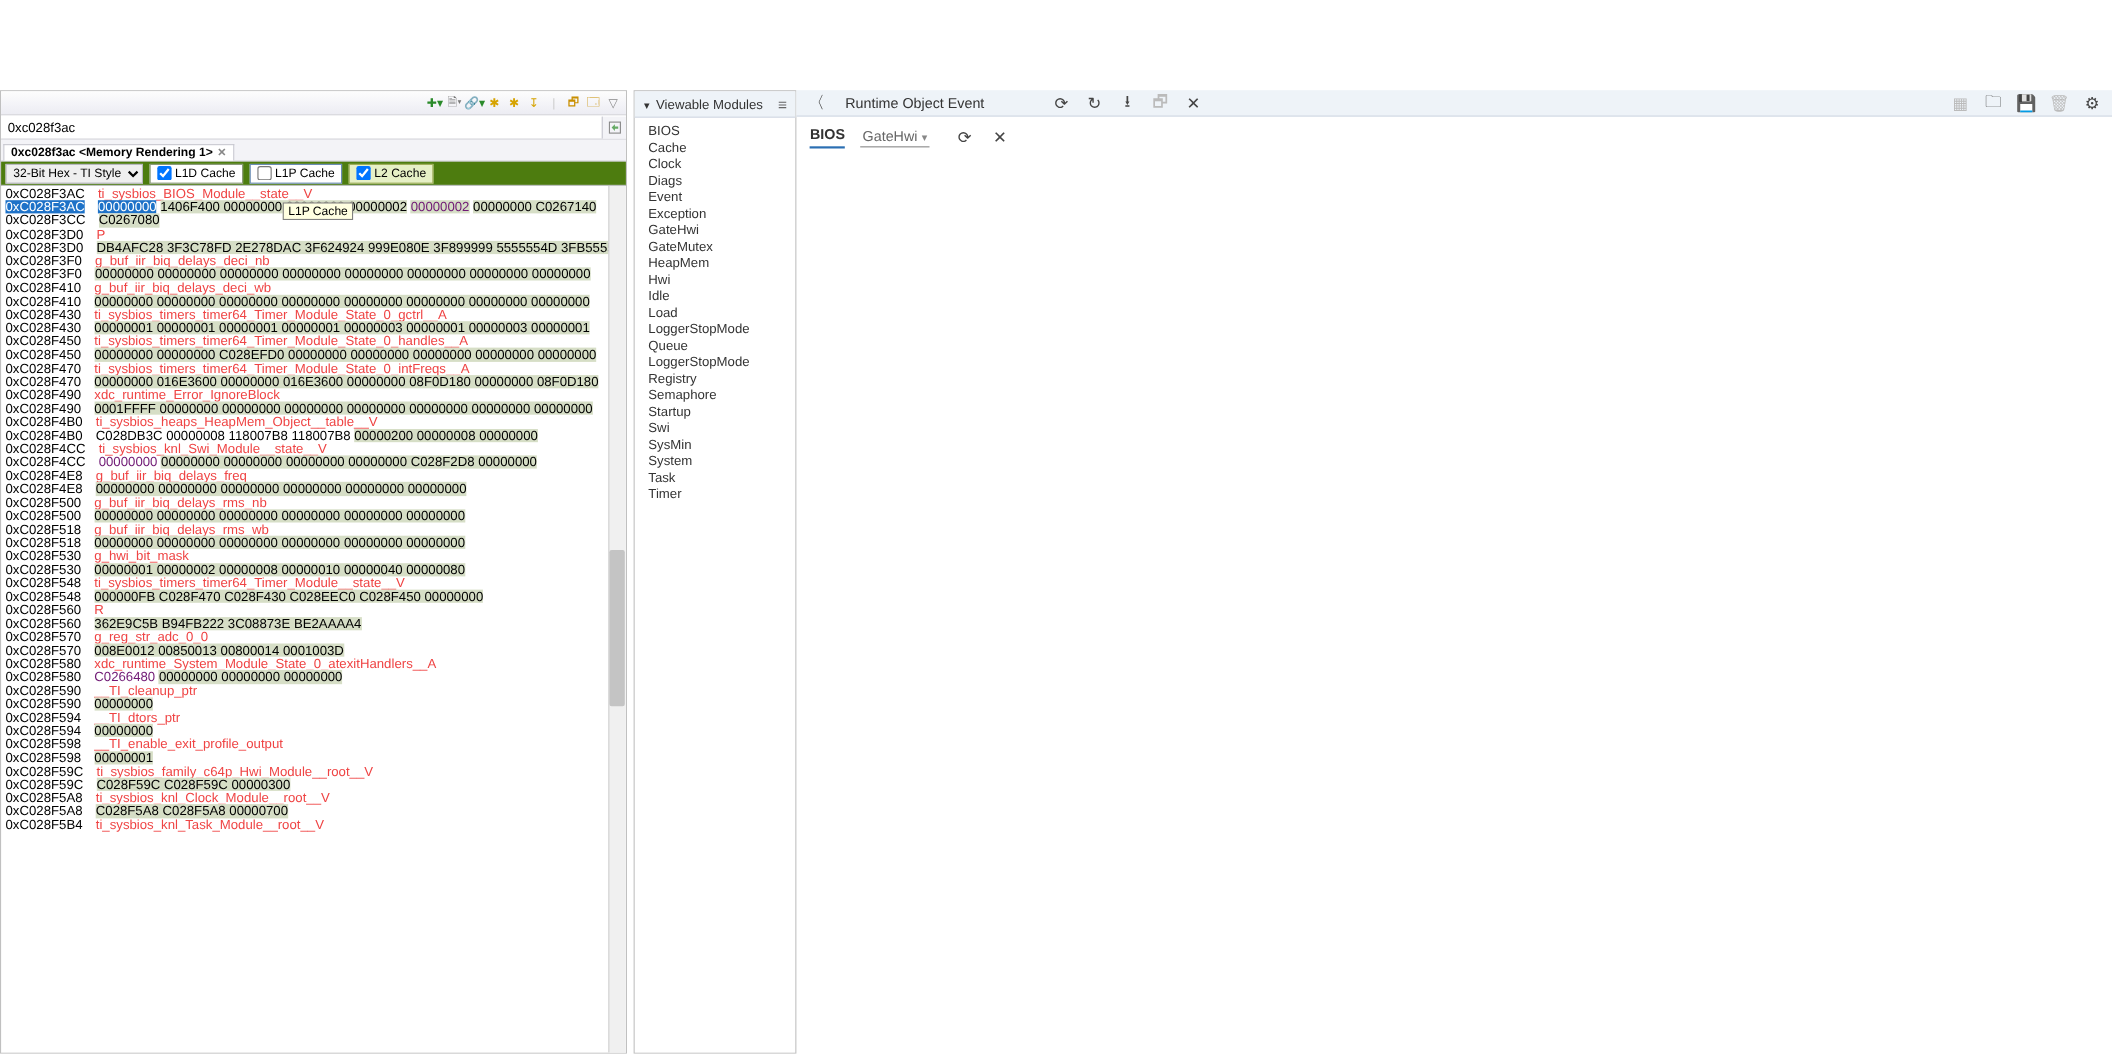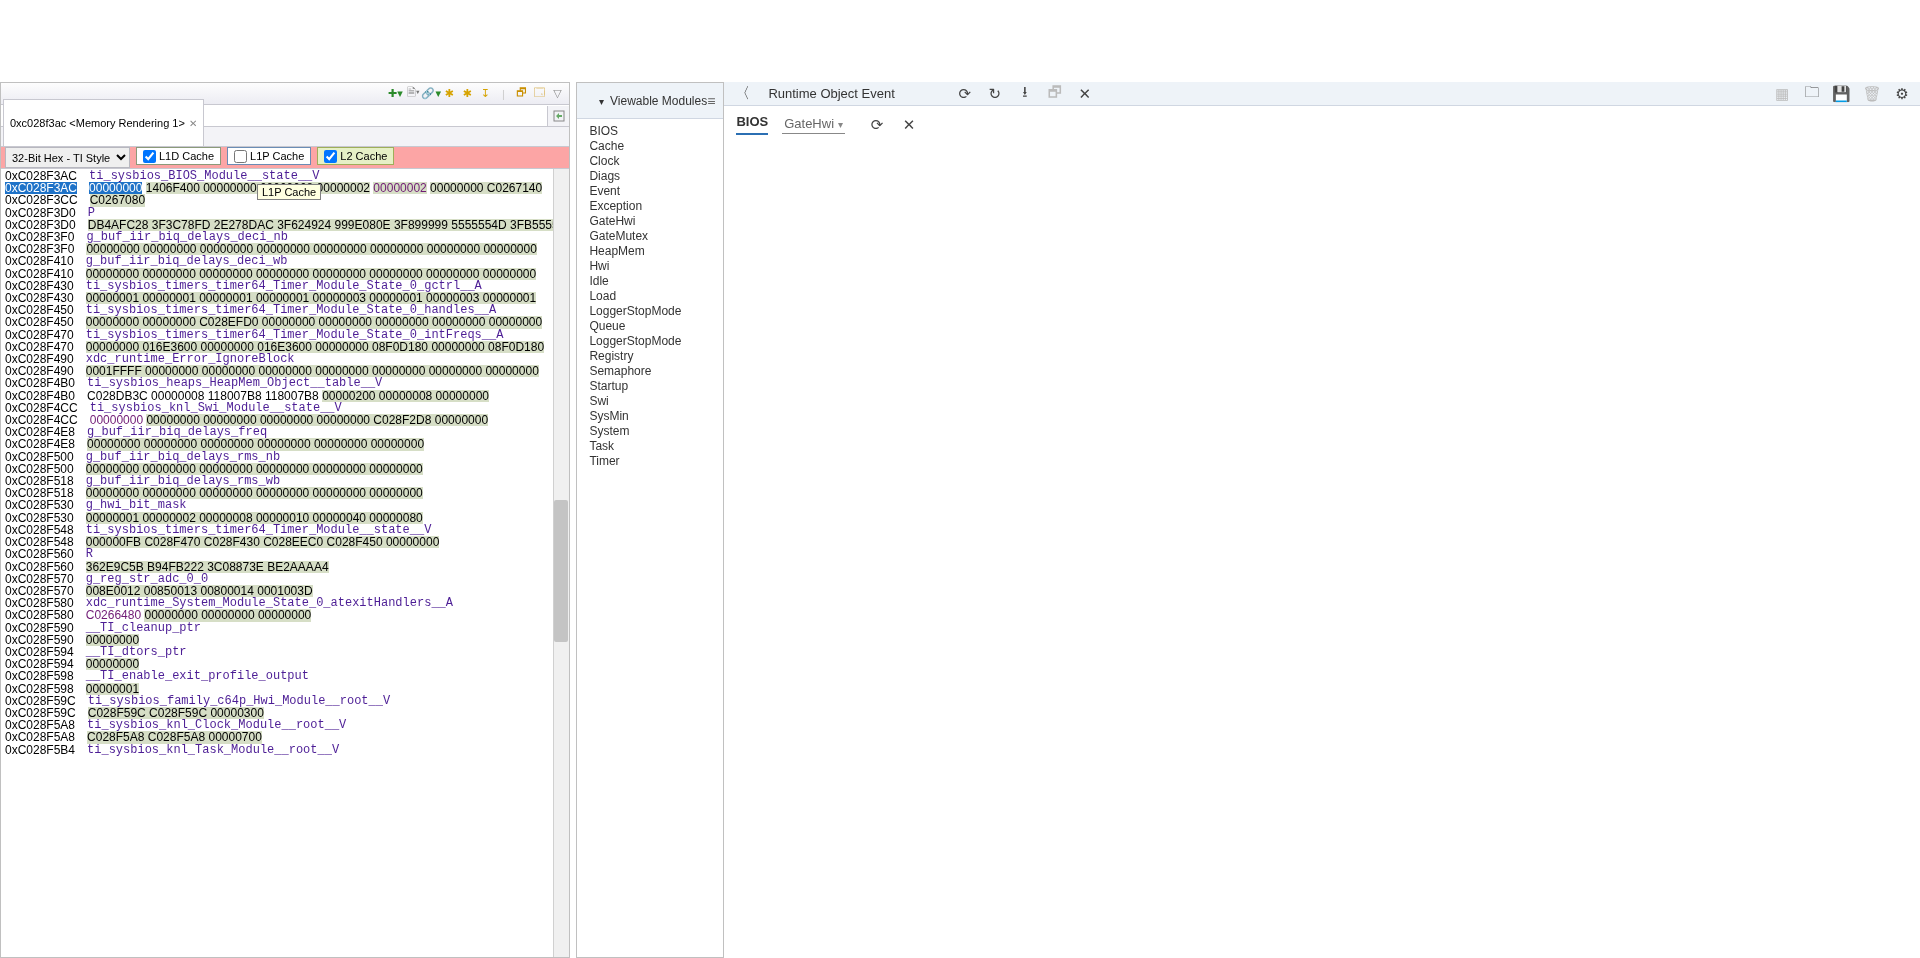--- a/index.html
+++ b/index.html
@@ -13,47 +13,47 @@
 .mainrow { display: flex; flex: 1 1 auto; min-height: 0; }
 
 
 .leftpanel { flex: 0 0 536px; display: flex; flex-direction: column; border: 1px solid #c0c0c0; background: #fff; position: relative; }
 .left-toolbar { height: 22px; background: linear-gradient(#fdfdfd,#ececf3); border-bottom: 1px solid #c8c8d0; display:flex; align-items:center; justify-content:flex-end; padding-right:4px; gap:2px;}
 .tbicon { width:16px;height:16px;display:inline-flex;align-items:center;justify-content:center;font-size:11px;cursor:pointer;}
 .addr-row { display:flex; align-items:center; border-bottom:1px solid #c8c8d0; background:#fff; height:22px;}
 .addr-input { flex:1; border:none; outline:none; padding:2px 6px; font-size:12px;}
 .addr-go { width:22px;height:20px;border-left:1px solid #c8c8d0;display:flex;align-items:center;justify-content:center;cursor:pointer;background:#f3f3f7;}
 .tab-row { height:20px; background:#f3f3f7;border-bottom:1px solid #c8c8d0;display:flex;align-items:flex-end;}
-.tab { font-size:11px;background:#fff;border:1px solid #c8c8d0;border-bottom:none;padding:17px 6px;margin-left:2px;display:flex;align-items:center;gap:4px;}
+.tab { font-size:11px;background:#fff;border:1px solid #c8c8d0;border-bottom:none;padding:1px 6px;margin-left:2px;display:flex;align-items:center;gap:4px;font-weight:bold;}
 .tab .x{font-size:10px;color:#888;cursor:pointer;}
-.fmt-row{height:22px;border-bottom:1px solid #c8c8d0;display:flex;gap:6px;padding:0 4px;background:#fca5a5;}
+.fmt-row{height:22px;border-bottom:1px solid #c8c8d0;display:flex;align-items:center;gap:6px;padding:0 4px;background:#4d7c0f;}
 .fmt-select{font-size:11px;border:1px solid #b7b7bf;padding:1px 2px;}
 .cache-chk{font-size:11px;display:flex;align-items:center;gap:3px;border:1px solid #a0a0a0;padding:0 6px;height:18px;}
 .cache-chk input{margin:0;}
 .cache-l1d{background:#fff;border-color:#8b9a7a;}
 .cache-l1p{background:#fff;border-color:#6a8cb5;}
 .cache-l2{background:#e6f0c6;border-color:#9eae5a;}
 .mem-scroll{flex:1 1 auto;overflow:auto;position:relative;}
 .mem-body{font-family:Consolas,Menlo,monospace;font-size:12px;line-height:12.2px;padding:1px 4px;white-space:pre;}
 .mem-line{display:flex;}
 .maddr{color:#000;}
 .maddr.sel{background:#1e72c8;color:#fff;}
 .mspc{width:12px;}
 .hl{background:#d6dec6;}
 .hlred{color:#701a75;}
-.sym{color:#4c1d95;font-family:Liberation Mono, monospace;}
+.sym{color:#ef4444;}
 .scrolltrack{position:absolute;right:0;top:0;bottom:0;width:16px;background:#f0f0f0;border-left:1px solid #d0d0d0;}
 .scrollthumb{position:absolute;right:1px;width:14px;background:#c4c4c4;border-radius:2px;}
 
 .tooltip{position:absolute;background:#ffffe1;border:1px solid #808080;font-size:11px;padding:1px 4px;pointer-events:none;z-index:20;}
 
 
 .gap { flex:0 0 6px; background:#fff;}
 .midpanel { flex:0 0 148px;border:1px solid #c0c0c0;background:#fff;display:flex;flex-direction:column;}
-.mid-head{height:36px;background:#eef3f8;border-bottom:1px solid #d0d7e2;display:flex;align-items:center;padding:0 8px;font-size:12px;color:#333;justify-content:flex-end;}
+.mid-head{height:24px;background:#eef3f8;border-bottom:1px solid #d0d7e2;display:flex;align-items:center;padding:0 8px;font-size:12px;color:#333;justify-content:space-between;}
 .mid-head .drop::before{content:"▾";margin-right:6px;font-size:10px;}
 .mid-head .filter{font-size:14px;color:#666;cursor:pointer;}
 .mod-list{flex:1;overflow:auto;padding:4px 12px;}
 .mod-item{font-size:12px;color:#333;padding:0.5px 0;cursor:pointer;}
 
 .rightwrap{flex:1;display:flex;flex-direction:column;}
 .rov-head{height:24px;background:#eef3f8;border-bottom:1px solid #d0d7e2;display:flex;align-items:center;padding:0 8px;font-size:13px;color:#333;gap:10px;}
 .rov-head .title{flex:0 0 auto;margin-left:6px;}
 .rov-head .spacer{flex:1;}
 .rov-icon{font-size:15px;color:#444;cursor:pointer;width:20px;text-align:center;}

